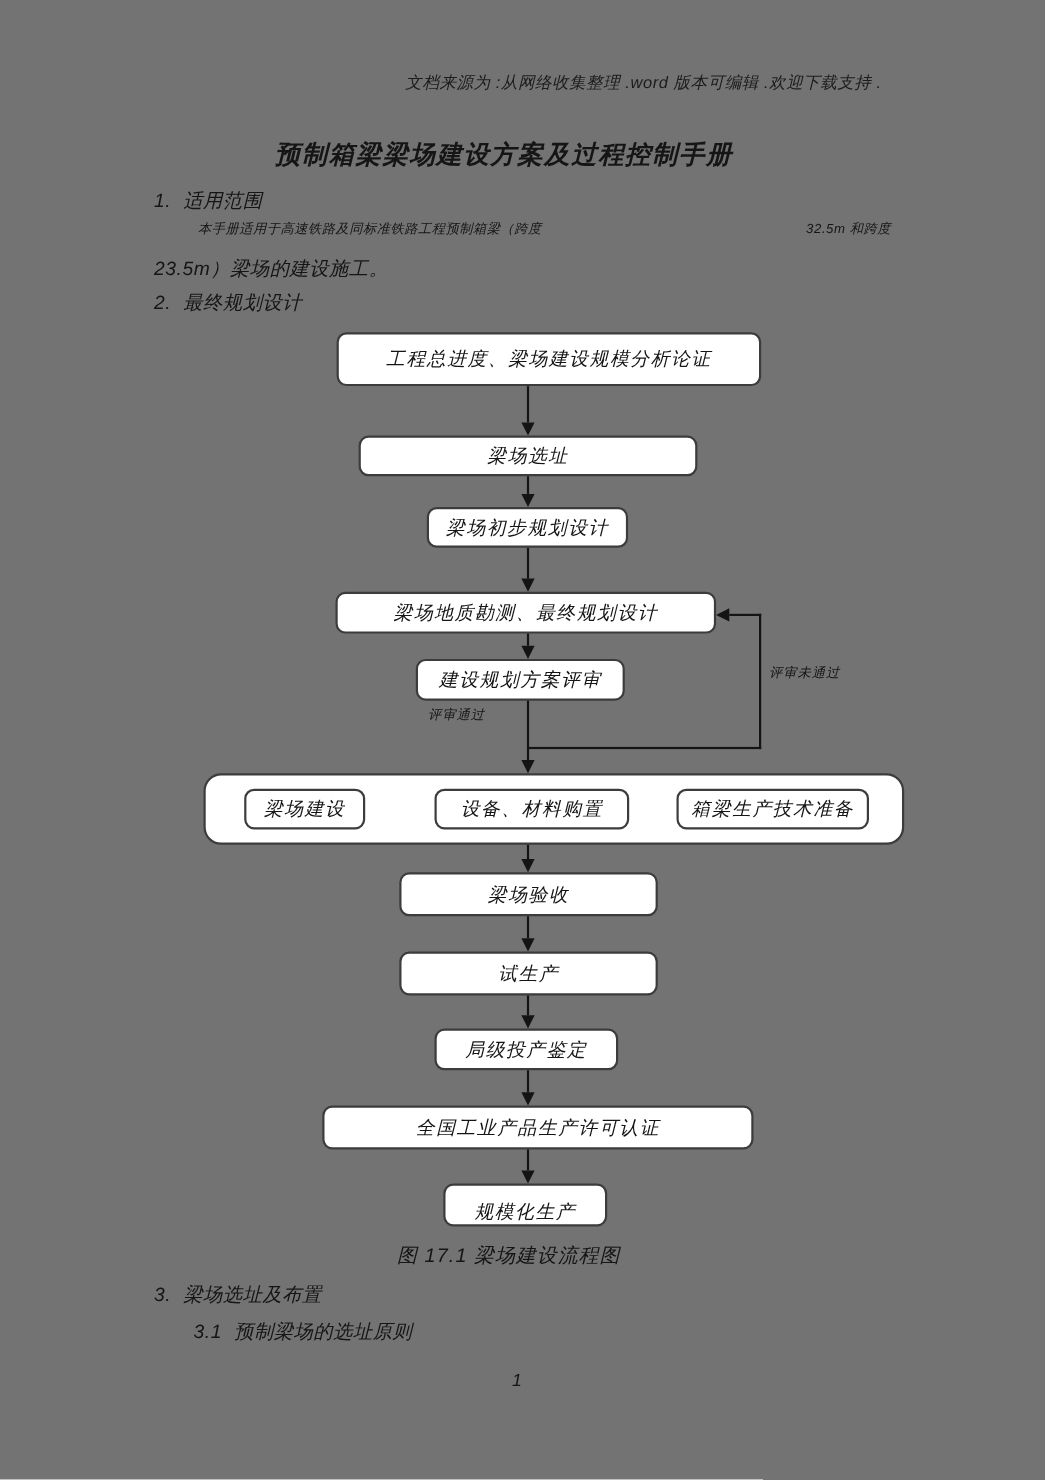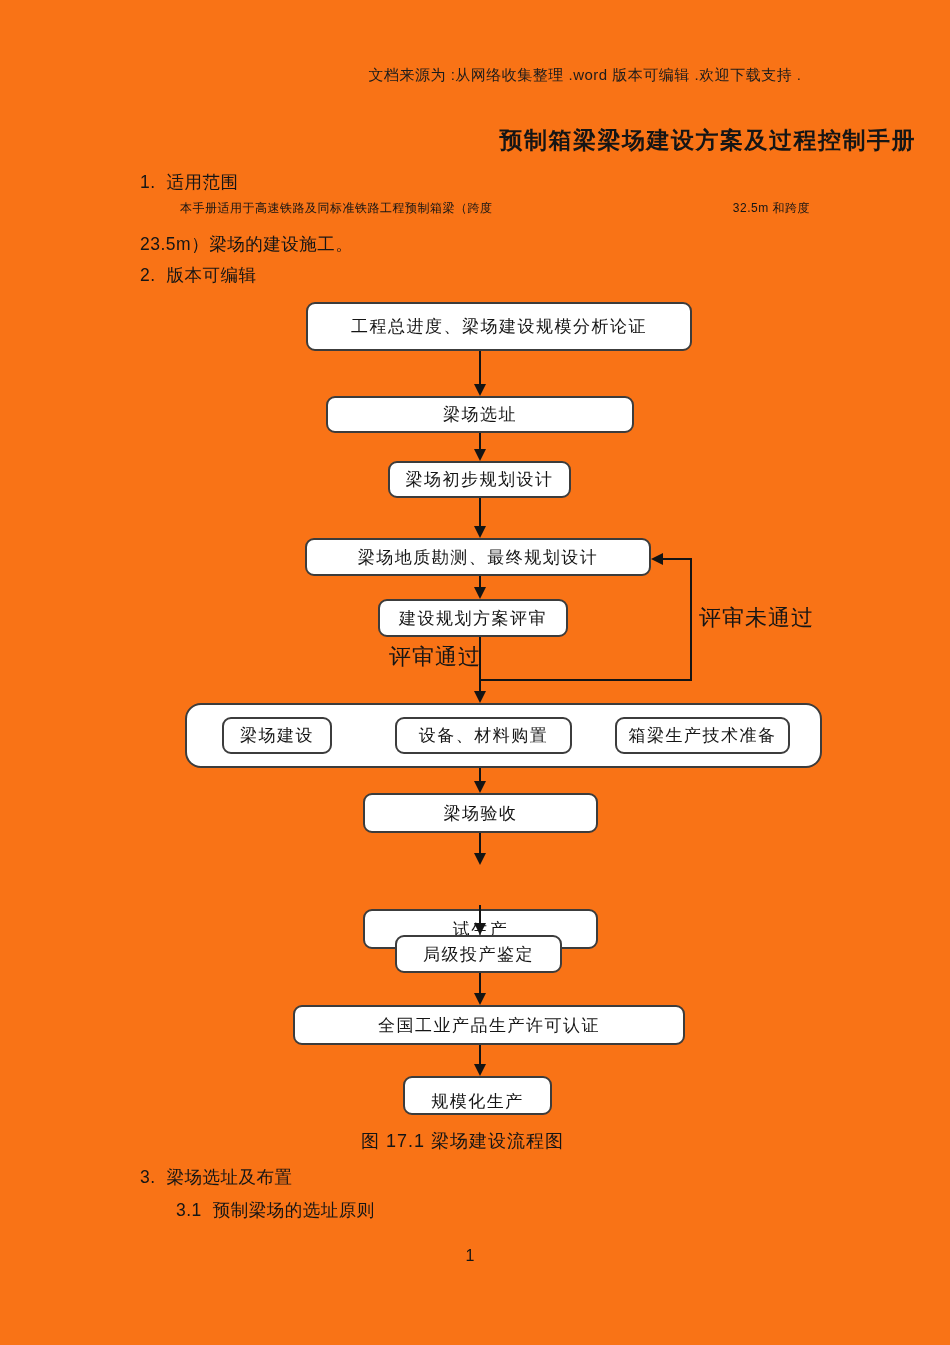--- a/index.html
+++ b/index.html
@@ -1,27 +1,27 @@
 <!DOCTYPE html>
 <html><head>
 <meta charset="utf-8">
 <style>
   html,body { margin:0; padding:0; background:#ffffff; }
   .page {
-    position:relative; width:950px; height:1345px; background:#f97316;
-    font-family:"Liberation Sans", sans-serif; color:#151515; overflow:hidden;
+    position:relative; width:950px; height:1345px; background:#737373;
+    font-family:"Liberation Sans", sans-serif; color:#151515; overflow:hidden;font-style:italic;
   }
 
   
   .note {
     position:absolute; top:66px; left:0; right:0; box-sizing:border-box;
     padding-left:220px; text-align:center; font-size:15px; letter-spacing:.5px; color:#1c1c1c;
   }
   .doc-title {
-    position:absolute; top:125px; left:0; right:34px; text-align:right;
+    position:absolute; top:125px; left:0; right:34px; text-align:center;
     font-size:23px; font-weight:bold; letter-spacing:1.5px;
   }
   .heading { position:absolute; left:140px; font-size:17.5px; letter-spacing:.5px; }
   .h-num { display:inline-block; margin-right:11px; }
   #sec1  { top:170px; }
   #sec2  { top:263px; }
   #sec3  { top:1165px; }
   #sec31 { left:176px; top:1198px; }
   .para-line1 {
     position:absolute; left:180px; top:200px; width:630px;
@@ -46,33 +46,33 @@
   #n-analysis        { left:306px; top:302px;  width:386px; height:49px; }
   #n-site-selection  { left:326px; top:396px;  width:308px; height:37px; }
   #n-preliminary     { left:388px; top:461px;  width:183px; height:37px; }
   #n-geology         { left:305px; top:538px;  width:346px; height:38px; }
   #n-review          { left:378px; top:599px;  width:190px; height:38px; }
   #n-group           { left:185px; top:703px;  width:637px; height:65px; }
   #n-yard-constr     { left:222px; top:717px;  width:110px; height:37px; }
   #n-equipment       { left:395px; top:717px;  width:177px; height:37px; }
   #n-tech-prep       { left:615px; top:717px;  width:175px; height:37px; }
   #n-acceptance      { left:363px; top:793px;  width:235px; height:40px; }
-  #n-trial           { left:363px; top:865px;  width:235px; height:40px;margin-top:44px; }
+  #n-trial           { left:363px; top:865px;  width:235px; height:40px; }
   #n-appraisal       { left:395px; top:935px;  width:167px; height:38px; }
   #n-license         { left:293px; top:1005px; width:392px; height:40px; }
   #n-scale           { left:403px; top:1076px; width:149px; height:39px;align-items:flex-end; }
 
   .vl { position:absolute; width:2px;  background:#141414; }
   .hl { position:absolute; height:2px; background:#141414; }
   .ah-down { position:absolute; width:0; height:0;
     border-left:6px solid transparent; border-right:6px solid transparent; border-top:12px solid #141414; }
   .ah-left { position:absolute; width:0; height:0;
     border-top:6px solid transparent; border-bottom:6px solid transparent; border-right:12px solid #141414; }
 
-  .edge-label { position:absolute; font-size:22px; letter-spacing:1px; }
+  .edge-label { position:absolute; font-size:12px; letter-spacing:1px; }
   #lbl-pass { left:389px; top:642px; }
   #lbl-fail { left:699px; top:603px; }
 </style>
 </head>
 <body>
 
 <div class="page">
 
   <div class="note">文档来源为 :从网络收集整理 .word 版本可编辑 .欢迎下载支持 .</div>
 
@@ -81,21 +81,21 @@
   <div class="heading" id="sec1">
     <span class="h-num">1.</span><span>适用范围</span>
   </div>
   <div class="para-line1">
     <span>本手册适用于高速铁路及同标准铁路工程预制箱梁（跨度</span>
     <span>32.5m 和跨度</span>
   </div>
   <div class="para-line2">23.5m）梁场的建设施工。</div>
 
   <div class="heading" id="sec2">
-    <span class="h-num">2.</span><span>版本可编辑</span>
+    <span class="h-num">2.</span><span>最终规划设计</span>
   </div>
 
   <div class="fnode" id="n-analysis">
     <span>工程总进度、梁场建设规模分析论证</span>
   </div>
   <div class="fnode" id="n-site-selection">
     <span>梁场选址</span>
   </div>
   <div class="fnode" id="n-preliminary">
     <span>梁场初步规划设计</span>

